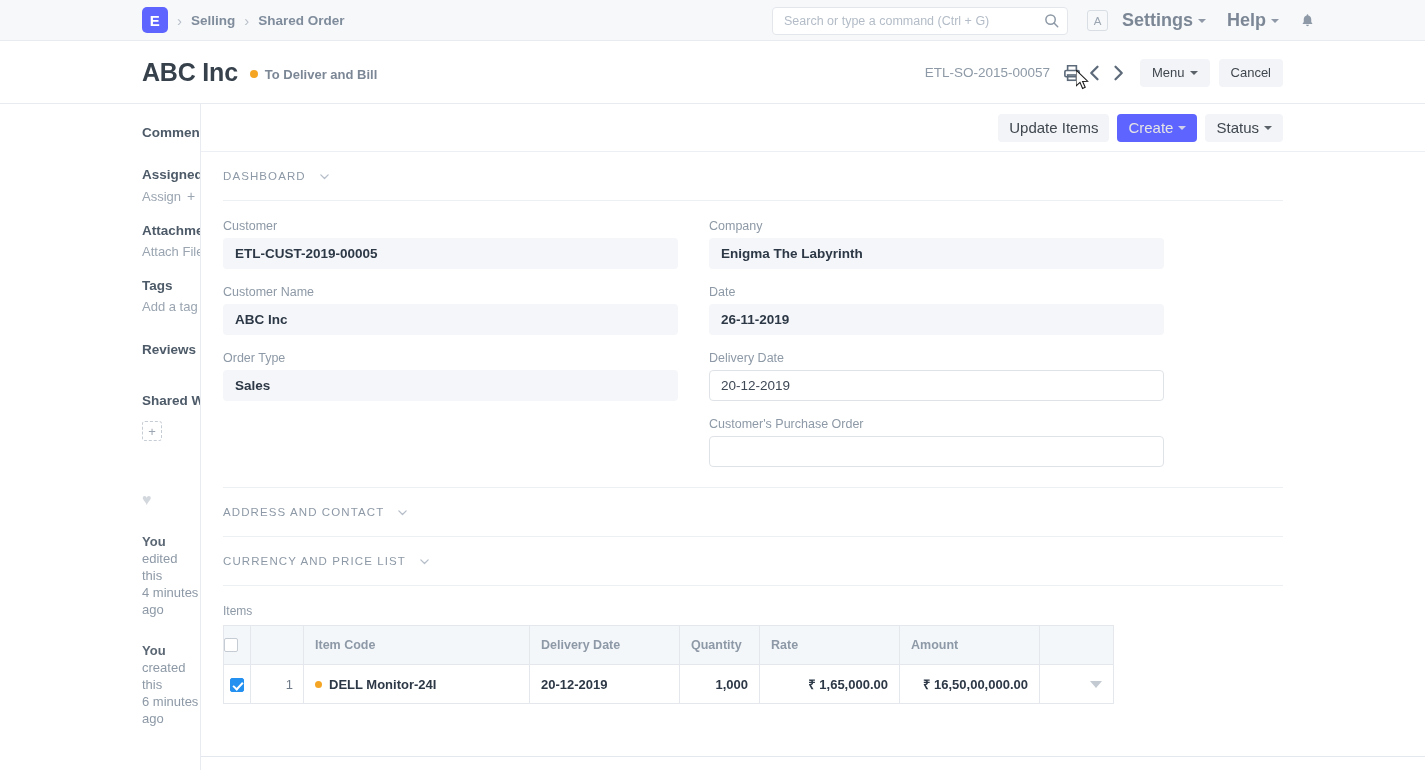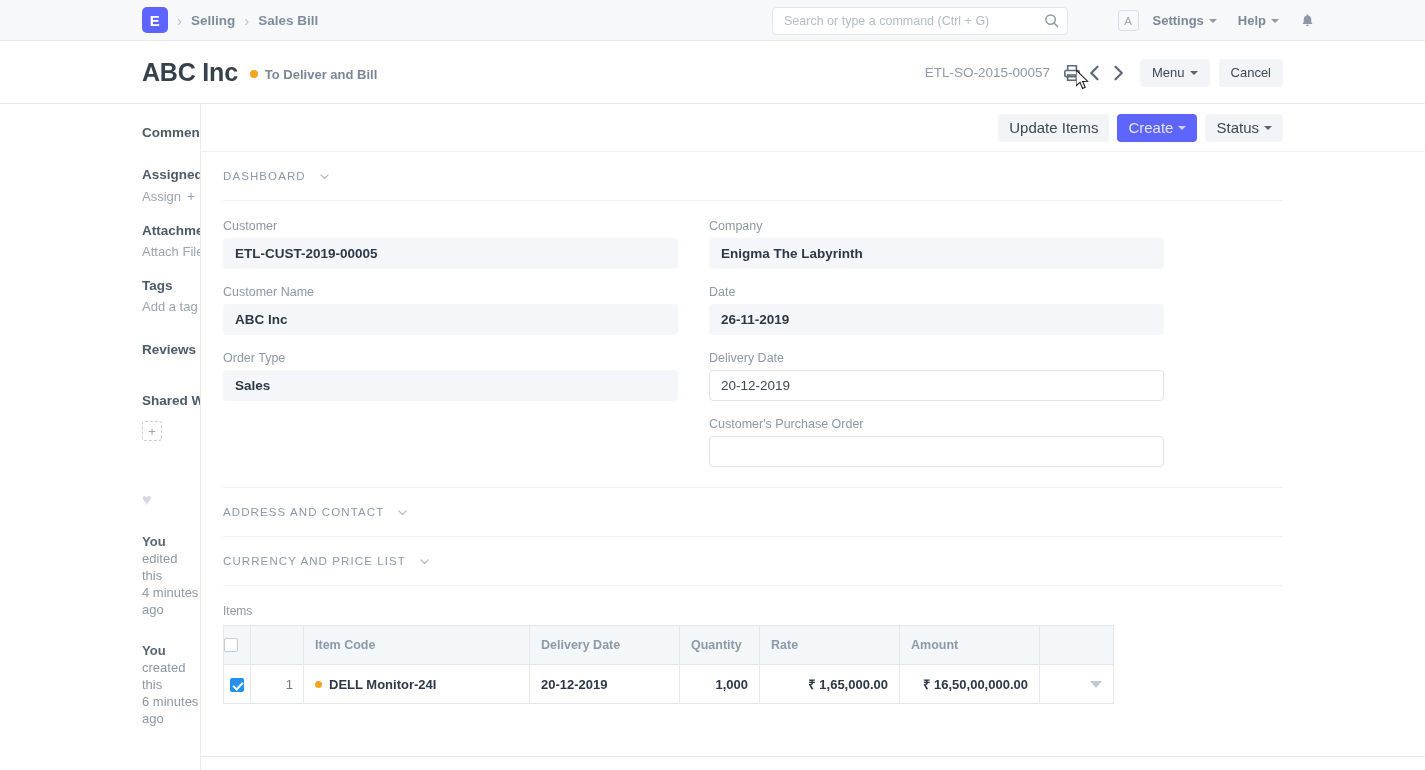--- a/index.html
+++ b/index.html
@@ -79,21 +79,21 @@
     width: 21px; height: 21px;
     border: 1px solid #d9dee4;
     border-radius: 3px;
     display: flex; align-items: center; justify-content: center;
     font-size: 11.5px;
     color: #9aa5b1;
     margin-right: 14px;
   }
   .nav-link {
     color: #7c8796;
-    font-size: 13px;
+    font-size: 18px;
     font-weight: bold;
     display: flex; align-items: center;
     margin-right: 21px;
     white-space: nowrap;
     text-align: center;
   }
   .caret {
     display: inline-block;
     width: 0; height: 0;
     border-left: 4px solid transparent;
@@ -399,21 +399,21 @@
   }
 </style>
 </head>
 <body>
 
 <div class="navbar">
   <div class="brand-logo">E</div>
   <span class="bc-sep">›</span>
   <a class="bc-item">Selling</a>
   <span class="bc-sep">›</span>
-  <a class="bc-item active">Sales Bill</a>
+  <a class="bc-item active">Shared Order</a>
 
   <div class="search-wrap">
     <input class="search-input" placeholder="Search or type a command (Ctrl + G)" style="">
     <span class="search-icon">
       <svg viewBox="0 0 16 16" fill="none" stroke="currentColor" stroke-width="1.6">
         <circle cx="7" cy="7" r="5"></circle>
           <line x1="10.7" y1="10.7" x2="14.6" y2="14.6" stroke-linecap="round"></line>
       </svg>
     </span>
   </div>

